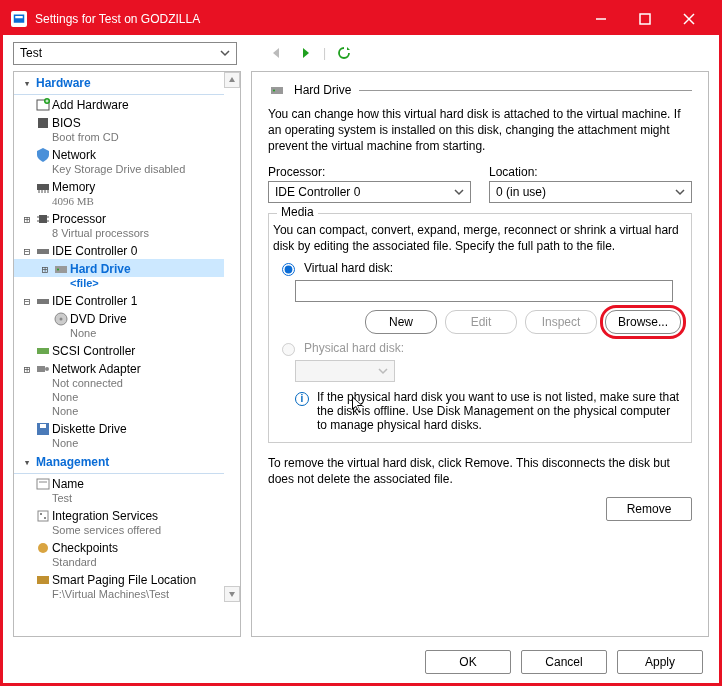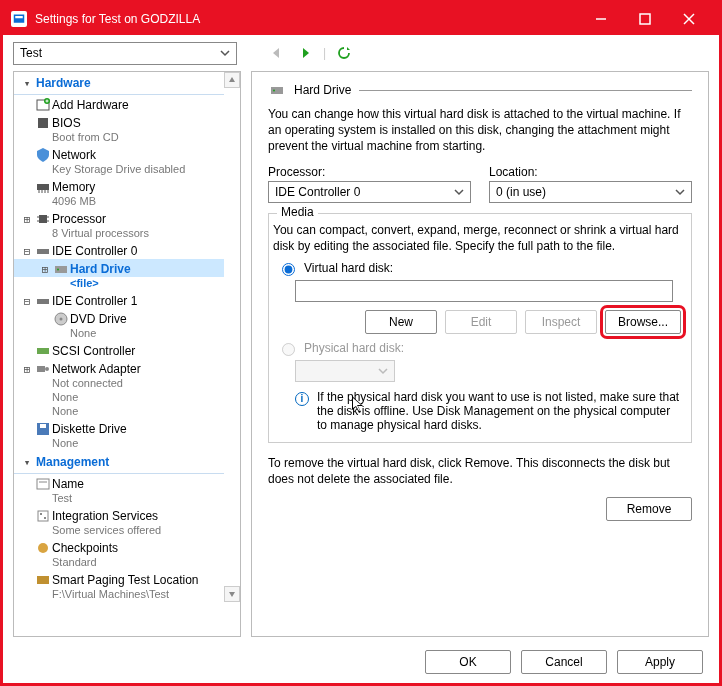--- a/index.html
+++ b/index.html
@@ -46,21 +46,21 @@
   .field-row { display:flex; gap:18px; margin-bottom:4px; }
   .field-col { flex:1; display:flex; flex-direction:column; }
   .field-label { margin-bottom:2px; }
   .select { height:22px; border:1px solid #888; display:flex; align-items:center; justify-content:space-between; padding:0 6px; background:#fff; }
   .group { border:1px solid #ccc; padding:8px 10px 10px 4px; margin-top:10px; position:relative; }
   .group-title { position:absolute; top:-9px; left:8px; background:#fff; padding:0 4px; }
   .radio-row { display:flex; align-items:center; gap:6px; margin:6px 0 4px 4px; }
   .radio-row input[type=radio] { accent-color:#0a6cd6; }
   .textin { width: 378px; height:22px; border:1px solid #888; margin-left:22px; background:#fff; }
   .btn-row { display:flex; gap:8px; justify-content:flex-end; margin:8px 0 4px 0; }
-  .btn-row .btn { min-width:72px; }
+  .btn-row .btn { min-width:72px;border-radius:11px; }
   .info-row { display:flex; gap:8px; margin:8px 0 0 22px; }
   .info-icon { color:#0067c0; font-weight:bold; border:1px solid #0067c0; border-radius:50%; width:14px; height:14px; display:inline-flex; align-items:center; justify-content:center; font-size:10px; flex:0 0 auto; margin-top:2px;}
   .remove-row { display:flex; justify-content:flex-end; margin-top:10px; }
   .cursor { position:absolute; left:100px; top:324px; width:14px; height:18px; pointer-events:none; }
   .cursor svg { width:14px; height:18px; }
   .scroll-btn { width:16px; height:16px; border:1px solid #ccc; display:flex; align-items:center; justify-content:center; background:#f5f5f5; }
   .smallsel { width:100px; height:22px; border:1px solid #ccc; background:#f5f5f5; display:flex; align-items:center; justify-content:space-between; padding:0 6px; margin-left:22px; color:#aaa;}
   .scrollbar-stub { width:16px; display:flex; flex-direction:column; ; }
 </style>
 </head>
@@ -172,21 +172,21 @@
                 <svg viewBox="0 0 16 16">
                   <rect x="2" y="5" width="12" height="6" fill="#555"></rect>
                   <line x1="4" y1="11" x2="4" y2="14" stroke="#555"></line>
                   <line x1="7" y1="11" x2="7" y2="14" stroke="#555"></line>
                   <line x1="10" y1="11" x2="10" y2="14" stroke="#555"></line>
                   <line x1="13" y1="11" x2="13" y2="14" stroke="#555"></line>
                 </svg>
               </span>
         <span class="node-label">Memory</span>
       </div>
-      <div class="node-sub" style="margin-left:38px;">4096 MB</div>
+      <div class="node-sub" style="margin-left:38px;font-family:Liberation Serif, serif;">4096 MB</div>
 
       <div class="node-row">
         <span class="tree-spacer" style="width:6px;"></span>
         <span class="expander">⊞</span>
         <span class="tree-icon">
                 <svg viewBox="0 0 16 16">
                   <rect x="4" y="4" width="8" height="8" fill="#555"></rect>
                   <line x1="2" y1="6" x2="4" y2="6" stroke="#555"></line>
                   <line x1="2" y1="10" x2="4" y2="10" stroke="#555"></line>
                   <line x1="12" y1="6" x2="14" y2="6" stroke="#555"></line>
@@ -324,21 +324,21 @@
       </div>
       <div class="node-sub" style="margin-left:38px;">Standard</div>
 
       <div class="node-row">
         <span class="tree-spacer" style="width:20px;"></span>
         <span class="tree-icon">
                 <svg viewBox="0 0 16 16">
                   <rect x="2" y="4" width="12" height="8" fill="#c09030"></rect>
                 </svg>
               </span>
-        <span class="node-label">Smart Paging Test Location</span>
+        <span class="node-label">Smart Paging File Location</span>
       </div>
       <div class="node-sub" style="margin-left:38px;">F:\Virtual Machines\Test</div>
       </div>
 
       <div class="scrollbar-stub">
         <div class="scroll-btn">
               <svg width="8" height="8" viewBox="0 0 8 8">
                 <polygon points="4,1 7,6 1,6" fill="#888"></polygon>
               </svg>
             </div>

